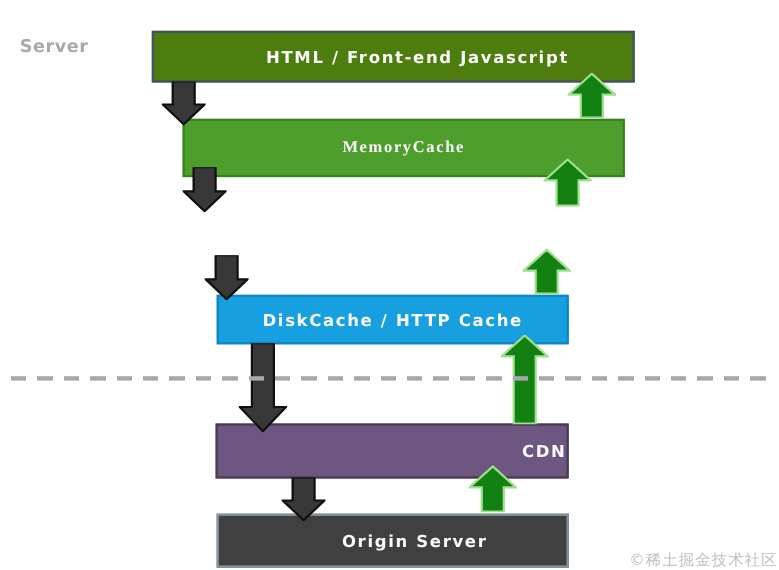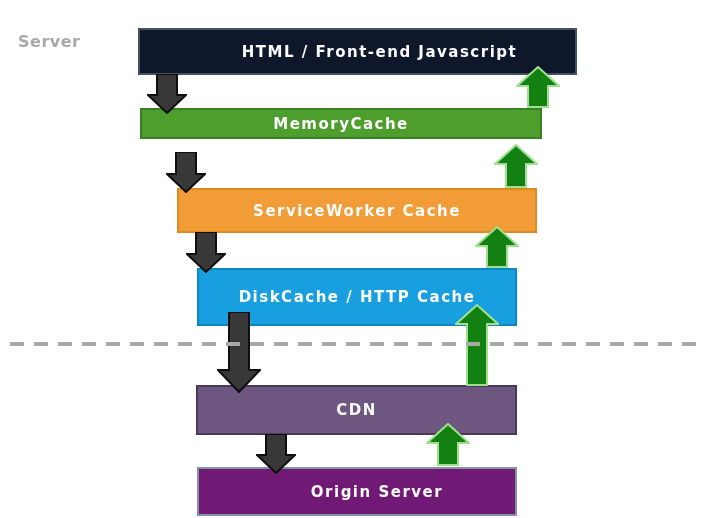--- a/index.html
+++ b/index.html
@@ -30,24 +30,24 @@
     justify-content: center;
   }
   .bar-label {
     color: #fbfbfb;
     font-size: 15px;
     font-weight: bold;
     letter-spacing: 1.5px;
     white-space: nowrap;
   }
   .bar-1 { left: 138px; top: 28px;  width: 439px; height: 47px; }
-  .bar-2 { left: 140px; top: 108px; width: 402px; height: 31px; }
+  .bar-2 { left: 166px; top: 108px; width: 402px; height: 53px; font-family: Liberation Serif, serif; }
   .bar-3 { left: 177px; top: 188px; width: 360px; height: 45px; }
-  .bar-4 { left: 197px; top: 268px; width: 320px; height: 58px; }
-  .bar-5 { left: 196px; top: 385px; width: 321px; height: 50px; }
+  .bar-4 { left: 197px; top: 268px; width: 320px; height: 45px; }
+  .bar-5 { left: 196px; top: 385px; width: 321px; height: 50px; justify-content: flex-end; }
   .bar-6 { left: 197px; top: 467px; width: 320px; height: 49px; }
   .arrow { position: absolute; }
   .arr-d1 { left: 147px; top: 74px;  }
   .arr-d2 { left: 166px; top: 152px; }
   .arr-d3 { left: 186px; top: 232px; }
   .arr-d4 { left: 217px; top: 312px; }
   .arr-d5 { left: 256px; top: 434px; }
   .arr-u1 { left: 516px; top: 66px;  }
   .arr-u2 { left: 494px; top: 144px; }
   .arr-u3 { left: 475px; top: 226px; }
@@ -70,41 +70,38 @@
 </style>
 </head>
 <body>
 
 <div class="canvas">
 
   <div class="zone-label zone-browser">
     <div>Server</div>
   </div>
 
-  <div class="bar bar-1" style="background-color: #0f172a; border-color: rgb(67, 82, 96); padding-left: 44px;">
+  <div class="bar bar-1" style="background-color: #4d7c0f; border-color: rgb(67, 82, 96); padding-left: 44px;">
     <span class="bar-label">HTML / Front-end Javascript</span>
   </div>
 
   <div class="bar bar-2" style="background-color: rgb(78, 158, 45); border-color: rgb(56, 128, 33);">
     <span class="bar-label">MemoryCache</span>
   </div>
 
-  <div class="bar bar-3" style="background-color: rgb(242, 156, 56); border-color: rgb(221, 138, 32);">
-    <span class="bar-label">ServiceWorker Cache</span>
-  </div>
 
   <div class="bar bar-4" style="background-color: rgb(24, 159, 224); border-color: rgb(14, 134, 194);">
     <span class="bar-label">DiskCache / HTTP Cache</span>
   </div>
 
   <div class="bar bar-5" style="background-color: rgb(109, 86, 128); border-color: rgb(74, 58, 87);">
     <span class="bar-label">CDN</span>
   </div>
 
-  <div class="bar bar-6" style="background-color: #701a75; border-color: rgb(131, 147, 159); padding-left: 40px;">
+  <div class="bar bar-6" style="background-color: #404040; border-color: rgb(131, 147, 159); padding-left: 40px;">
     <span class="bar-label">Origin Server</span>
   </div>
 
   <svg class="arrow arr-d1" width="40" height="40" viewBox="0 0 40 40">
     <polygon points="10,0 30,0 30,21 39,21 20,39 1,21 10,21" stroke-width="2" style="fill: rgb(56, 56, 56); stroke: rgb(15, 15, 15);"></polygon>
   </svg>
   <svg class="arrow arr-d2" width="40" height="41" viewBox="0 0 40 41">
     <polygon points="10,0 30,0 30,22 39,22 20,40 1,22 10,22" stroke-width="2" style="fill: rgb(56, 56, 56); stroke: rgb(15, 15, 15);"></polygon>
   </svg>
   <svg class="arrow arr-d3" width="40" height="41" viewBox="0 0 40 41">
@@ -129,14 +126,15 @@
   <svg class="arrow arr-u4" width="44" height="82" viewBox="0 0 44 82">
     <polygon points="12,81 32,81 32,20 43,20 22,1 1,20 12,20" stroke-width="2" style="fill: rgb(18, 129, 18); stroke: rgb(159, 223, 143);"></polygon>
   </svg>
   <svg class="arrow arr-u5" width="44" height="43" viewBox="0 0 44 43">
     <polygon points="12,42 32,42 32,20 43,20 22,1 1,20 12,20" stroke-width="2" style="fill: rgb(18, 129, 18); stroke: rgb(159, 223, 143);"></polygon>
   </svg>
 
   <div class="divider"></div>
 
 
+  <div class="watermark">©稀土掘金技术社区</div>
 
 </div>
 
 </body></html>

